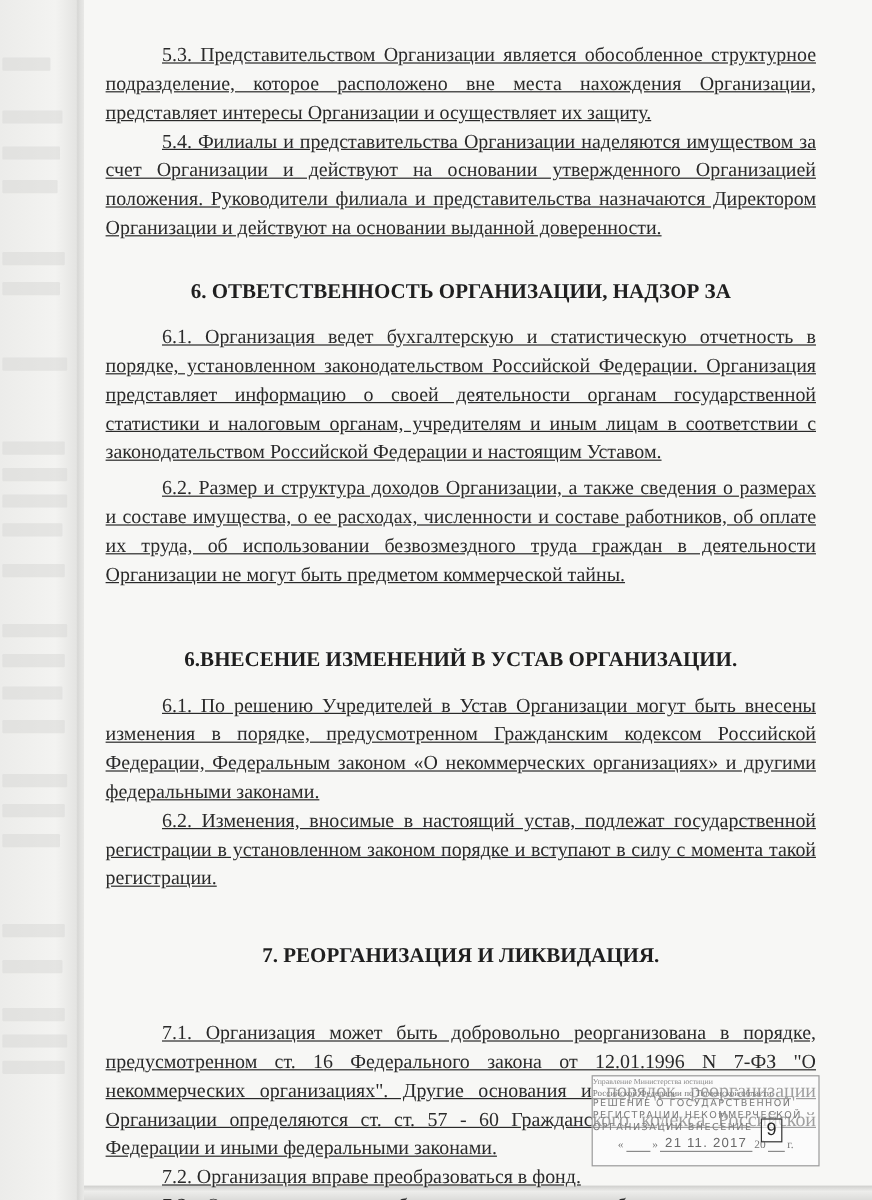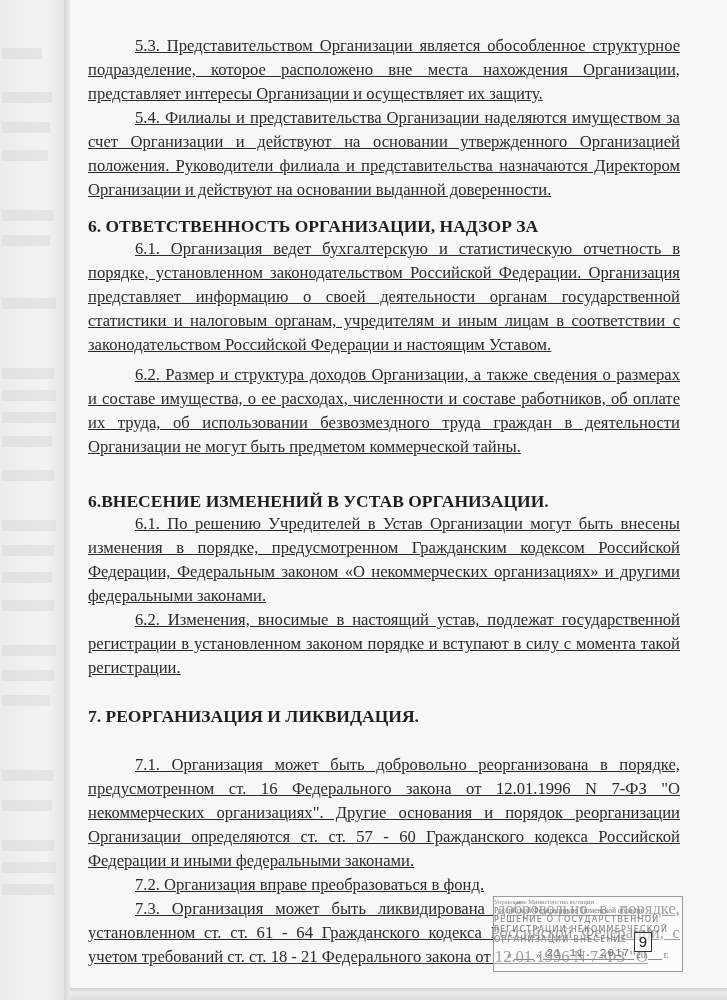--- a/index.html
+++ b/index.html
@@ -30,42 +30,42 @@
   .page-bottom-edge {
     position: absolute; left: 70px; top: 988px; width: 657px; height: 12px;
     background: linear-gradient(to bottom, #cfcfcd, #ededeb 40%, #dcdcda);
   }
   .content {
     position: absolute; left: 88px; top: 34px; width: 592px;
     font-size: 16.6px; line-height: 24px;
   }
   .para { text-align: justify; text-indent: 47px; margin: 0; text-decoration: underline; }
   .heading {
-    text-align: left; font-weight: bold; font-size: 17.5px; line-height: 21px;
-    margin: 0; color: #1f1f1f;
+    text-align: center; font-weight: bold; font-size: 17.5px; line-height: 21px;
+    margin: 16px; color: #1f1f1f;
   }
   .gap-s { height: 6px; }
   .gap-m { height: 14px; }
   .gap-l { height: 26px; }
 
   .stamp {
     position: absolute; left: 493px; top: 896px; width: 188px; height: 74px;
     border: 1px solid #9a9a9a; background: rgba(255,255,255,0.55);
     font-family: "DejaVu Sans", sans-serif; color: #8a8a8a; text-align: left;
   }
   .stamp .s1 { font-size: 6.5px; line-height: 8px; margin-top: 1px; font-family: "Liberation Serif", serif; }
   .stamp .s2 { font-size: 7.5px; line-height: 9px; font-family: "Liberation Serif", serif; color:#777; }
   .stamp .s3 { font-size: 8px; line-height: 10px; letter-spacing: 1.2px; color:#7c7c7c; }
   .stamp .date-row {
     font-family: "Liberation Serif", serif; font-size: 9.5px; margin-top: 2px;
     display: flex; justify-content: center; align-items: flex-end; gap: 2px; color:#777;
   }
   .stamp .date-row .blank { display:inline-block; border-bottom: 1px solid #8a8a8a; width: 20px; height: 9px; }
   .stamp .date-row .date-val {
-    font-family: Liberation Mono, monospace; font-size: 11px; color: #6a6a6a;
+    font-family: Liberation Sans, sans-serif; font-size: 11px; color: #6a6a6a;
     border-bottom: 1px solid #8a8a8a; padding: 0 4px; letter-spacing: 1px;
   }
   .page-number {
     position: absolute; left: 634px; top: 932px; width: 16px; height: 18px;
     border: 1px solid #333; background: rgba(255,255,255,0.6);
     font-family: "Liberation Sans", sans-serif; font-size: 15px; line-height: 18px;
     text-align: center; color: #222;
   }
 </style>
 </head>

